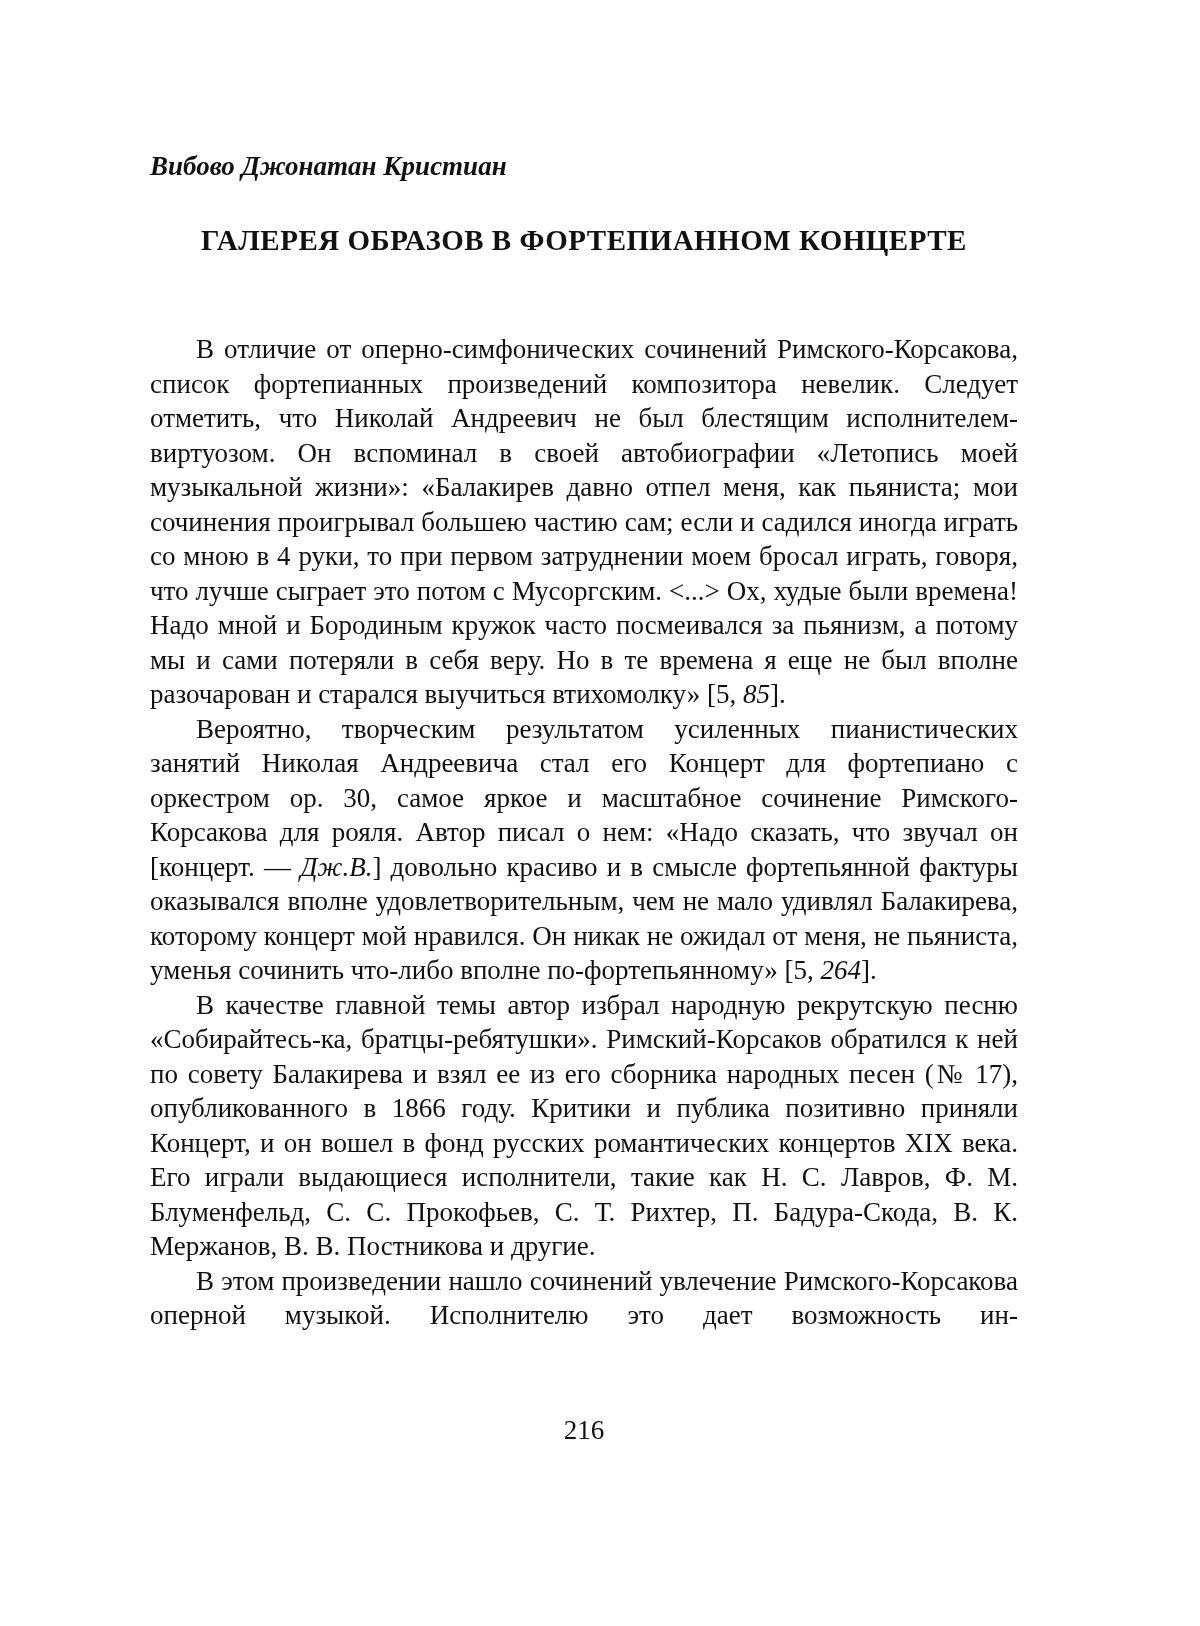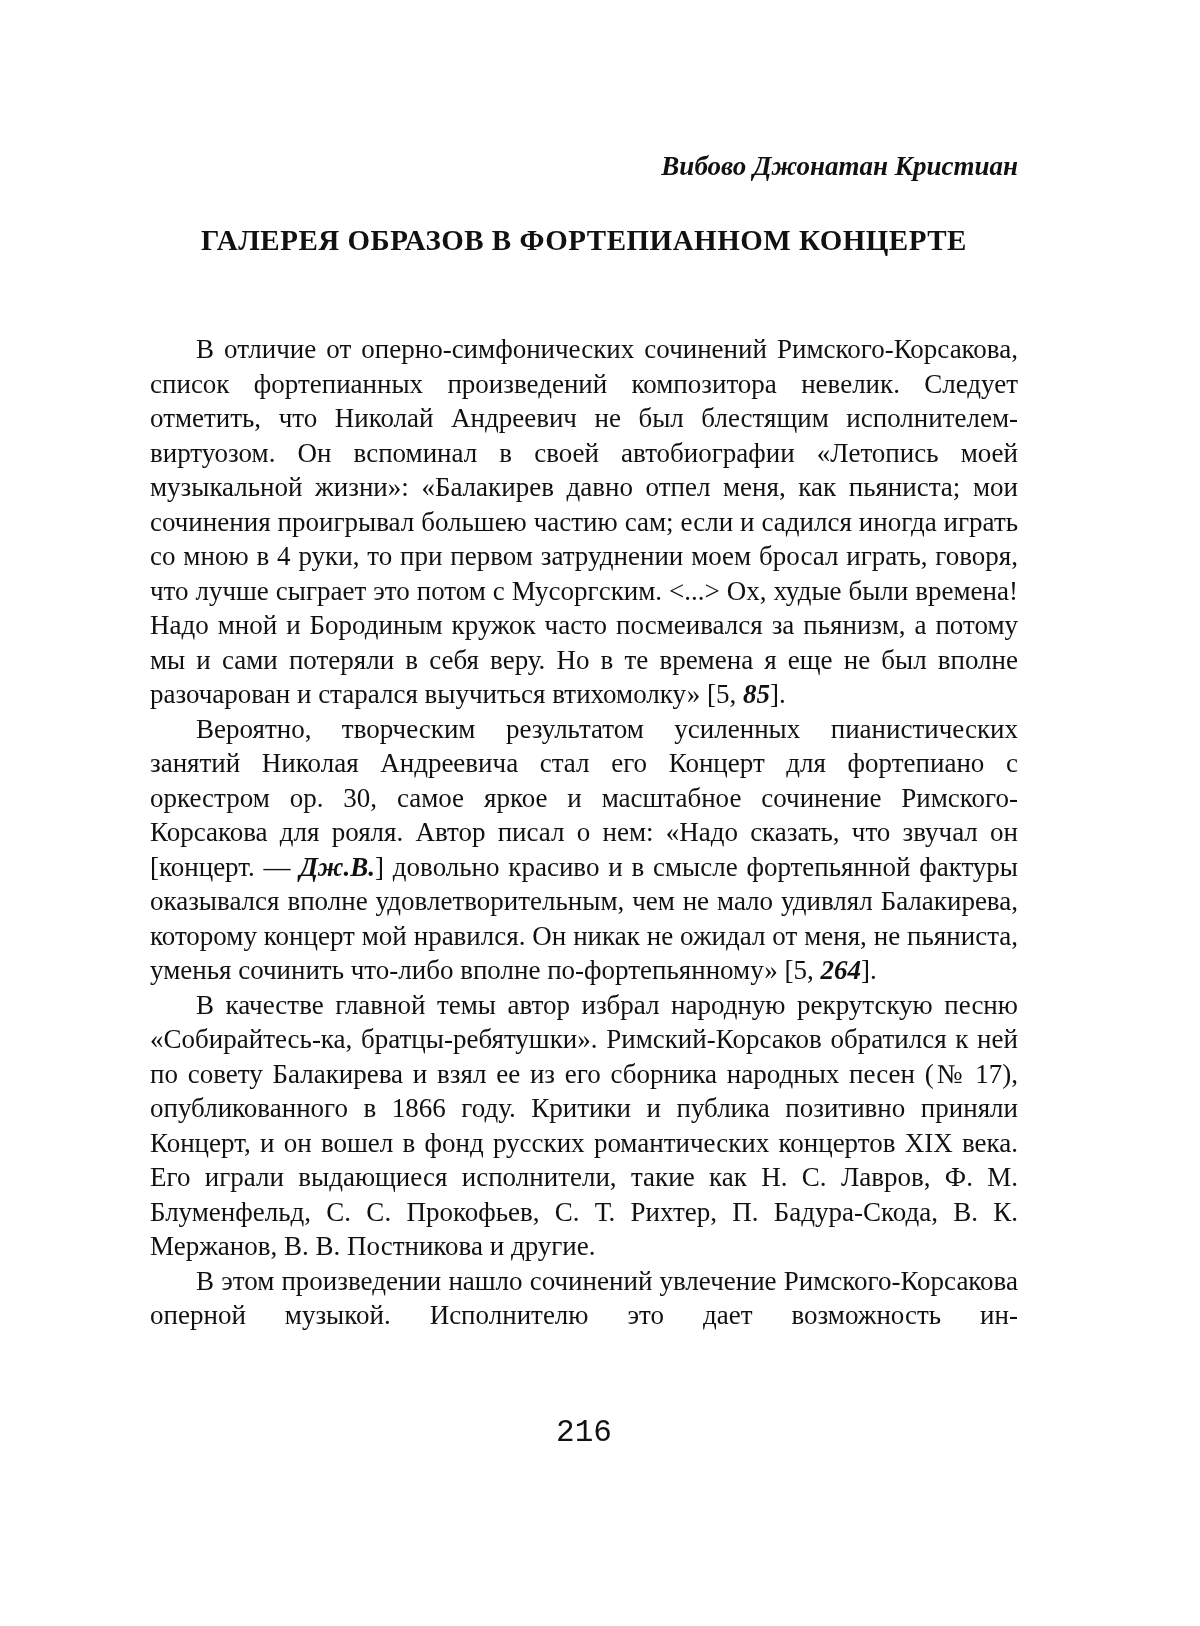--- a/index.html
+++ b/index.html
@@ -16,21 +16,21 @@
     overflow: hidden;
   }
   .page {
     position: absolute;
     left: 150px;
     top: 0;
     width: 868px;
   }
   .author {
     margin-top: 150px;
-    text-align: right;
+    text-align: left;
     font-style: italic;
     font-weight: bold;
     font-size: 27px;
     line-height: 1.2;
   }
   .title {
     margin: 40px 0 8px 0;
     text-align: center;
     font-weight: bold;
     font-size: 29px;
@@ -50,30 +50,28 @@
   .body p {
     margin: 0;
     padding: 0;
     text-indent: 46px;
   }
   .body p.continued {
     text-align-last: justify;
   }
   .italic {
     font-style: italic;
-    font-weight: bold;
   }
   .page-number {
     position: absolute;
     left: 150px;
     top: 1415px;
     width: 868px;
     text-align: center;
-    font-size: 31px;
-    font-family: Liberation Mono, monospace;
+    font-size: 27px;
   }
 </style>
 </head>
 <body>
 
 <div class="page">
 
   <div class="author">Вибово Джонатан Кристиан</div>
 
   <h1 class="title">

